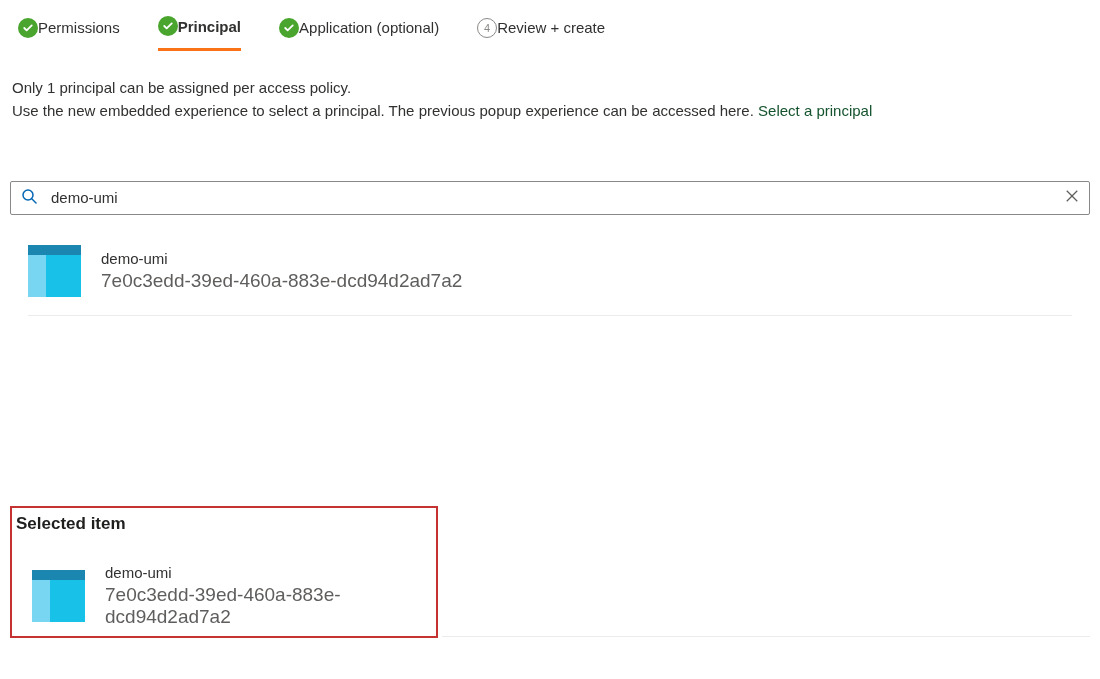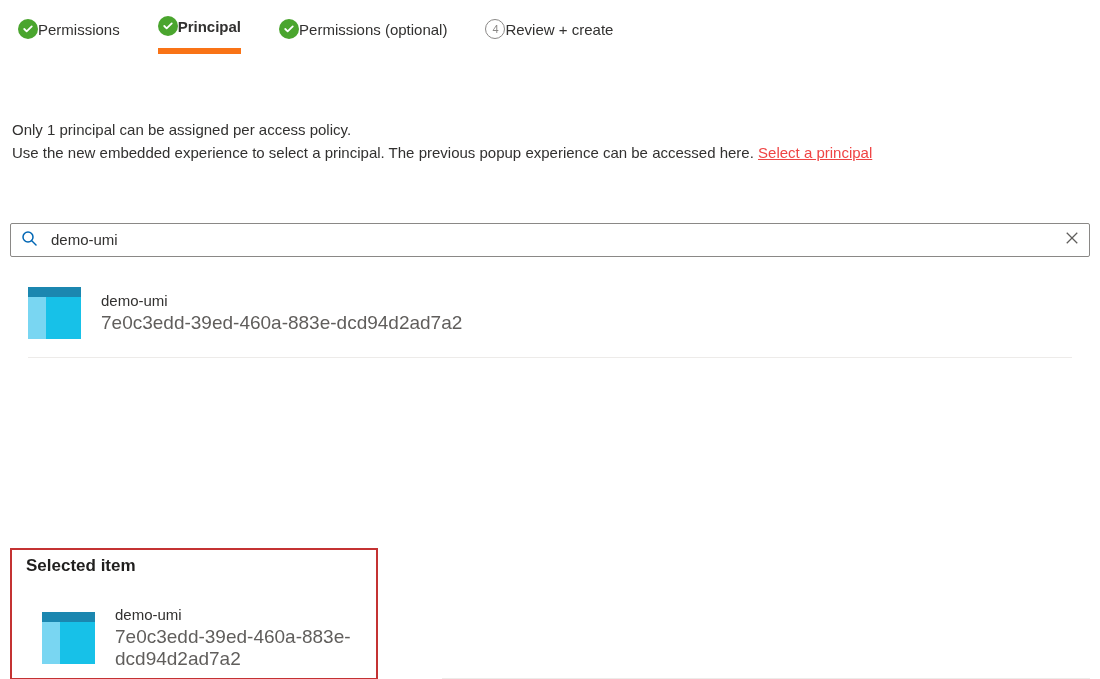--- a/index.html
+++ b/index.html
@@ -19,21 +19,21 @@
     .tab {
       display: flex;
       align-items: center;
       padding-bottom: 12px;
       cursor: pointer;
       font-size: 15px;
       color: #323130;
     }
     .tab.active {
       font-weight: 600;
-      border-bottom: 6px solid #f97316;
+      border-bottom: 3px solid #f97316;
       align-items: center;
     }
     .tab .check-circle {
       width: 20px;
       height: 20px;
       border-radius: 50%;
       background: #4aa52e;
       display: flex;
       align-items: center;
       justify-content: center;
@@ -44,30 +44,29 @@
       height: 20px;
       border-radius: 50%;
       border: 1.5px solid #8a8886;
       color: #8a8886;
       display: flex;
       align-items: center;
       justify-content: center;
       font-size: 11px;
     }
     .info-block {
-      margin-top: 64px;
+      margin-top: 25px;
       padding: 0 2px;
       font-size: 15px;
       line-height: 1.55;
       color: #323130;
     }
     .info-block .link {
-      color: #ef4444;
+      color: #14532d;
       cursor: pointer;
-      text-decoration: underline;
     }
     .search-box {
       margin-top: 58px;
       border: 1px solid #8a8886;
       border-radius: 2px;
       display: flex;
       align-items: center;
       height: 34px;
       padding: 0 10px;
       gap: 14px;
@@ -103,22 +102,22 @@
       flex-shrink: 0;
     }
     .avatar .bar { position: absolute; top: 0; left: 0; width: 53px; height: 10px; background: #1b87b0; }
     .avatar .left { position: absolute; top: 10px; left: 0; width: 18px; height: 42px; background: #79d6f2; }
     .avatar .right { position: absolute; top: 10px; left: 18px; width: 35px; height: 42px; background: #17c1e8; }
     .result-text .name { font-size: 15px; color: #323130; }
     .result-text .id { font-size: 19px; color: #605e5c; margin-top: 3px; }
     .selected-section {
       margin-top: 190px;
       border: 2px solid #c43232;
-      padding: 6px 2px 6px 12px;
-      width: 368px;
+      padding: 6px 2px 6px 2px;
+      width: 428px;
     }
     .selected-section h3 {
       font-size: 17px;
       font-weight: 700;
       color: #201f1e;
       margin-bottom: 22px;
       padding-left: 2px;
     }
     .selected-section .inner {
       padding: 0 18px;
@@ -154,21 +153,21 @@
         </svg>
     </span>
     <span>Principal</span>
   </div>
   <div class="tab">
     <span class="check-circle">
       <svg viewBox="0 0 16 16" fill="none">
           <path d="M3 8l3.2 3.2L13 4.5" stroke="white" stroke-width="2.4" stroke-linecap="round" stroke-linejoin="round"></path>
         </svg>
     </span>
-    <span>Permissions (optional)</span>
+    <span>Application (optional)</span>
   </div>
   <div class="tab">
     <span class="num-circle">4</span>
     <span>Review + create</span>
   </div>
 </div>
 
 <div class="info-block">
   <div>Only 1 principal can be assigned per access policy.</div>
   <div>

